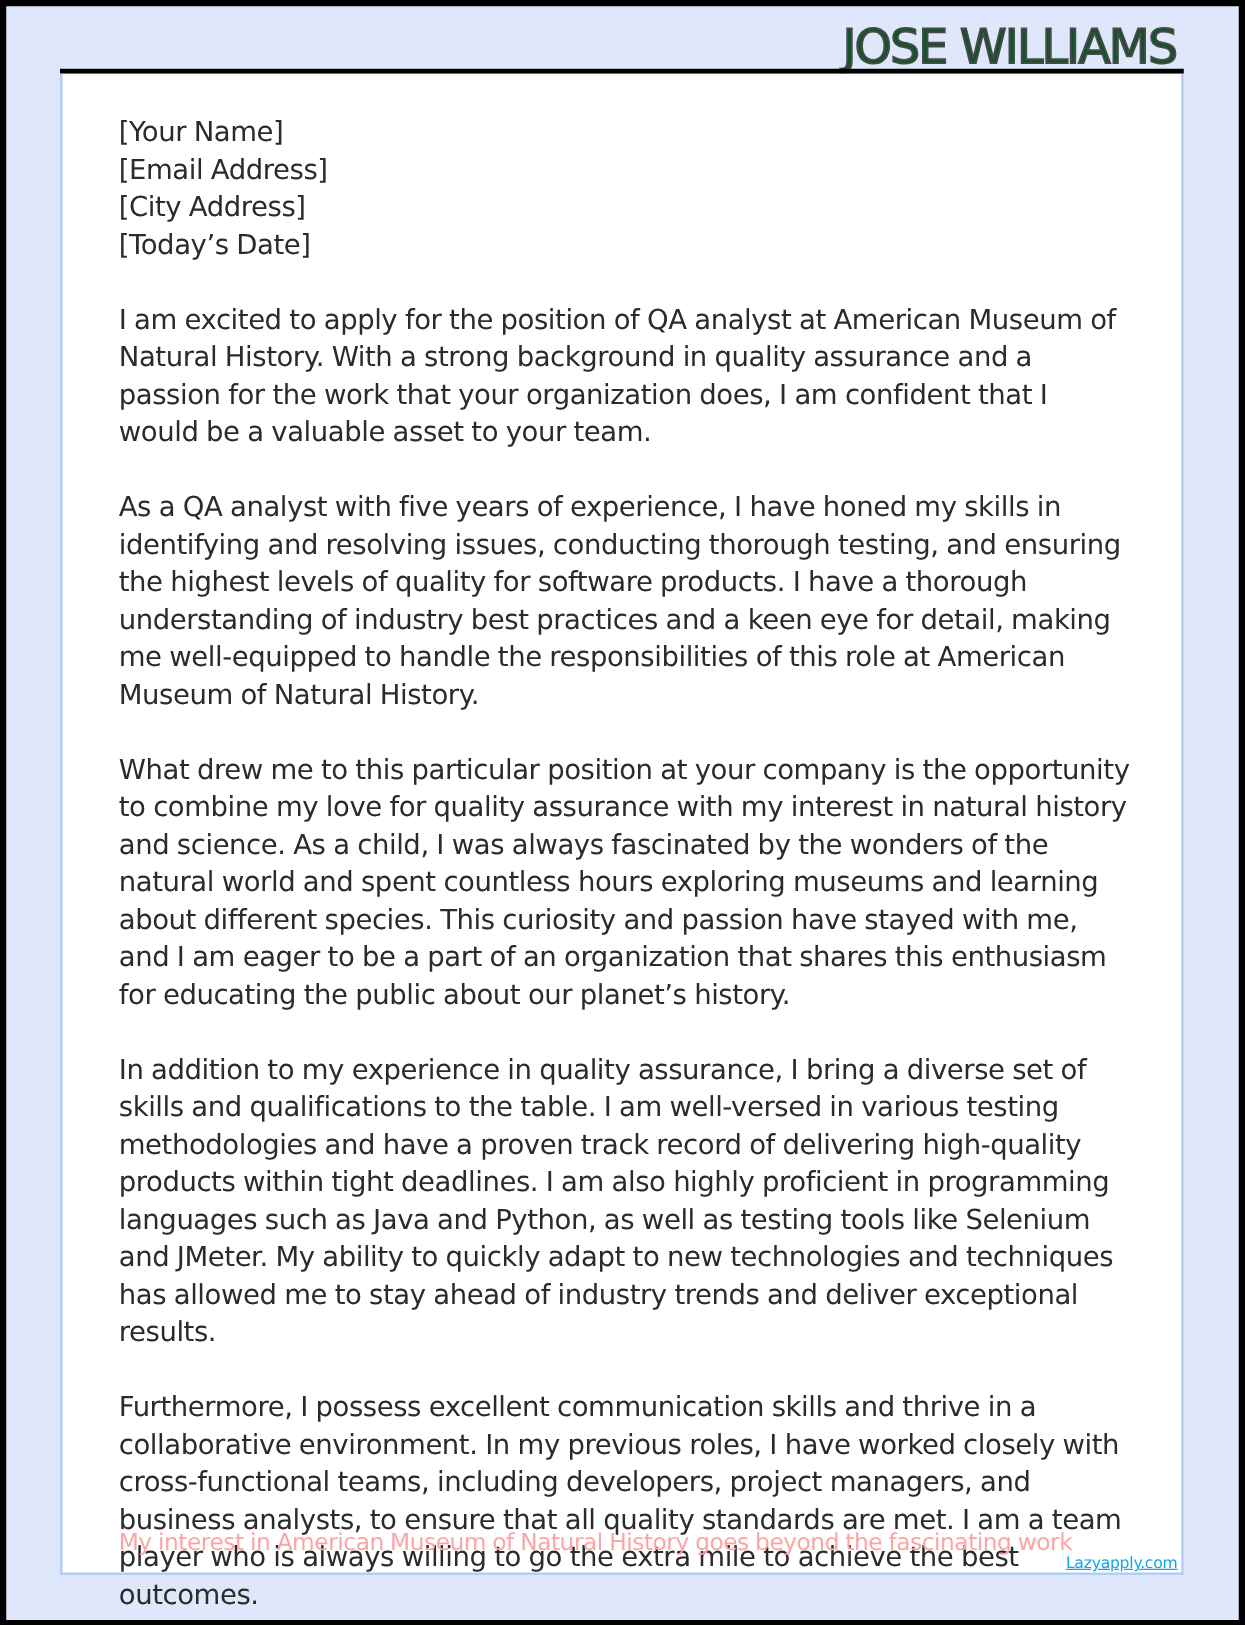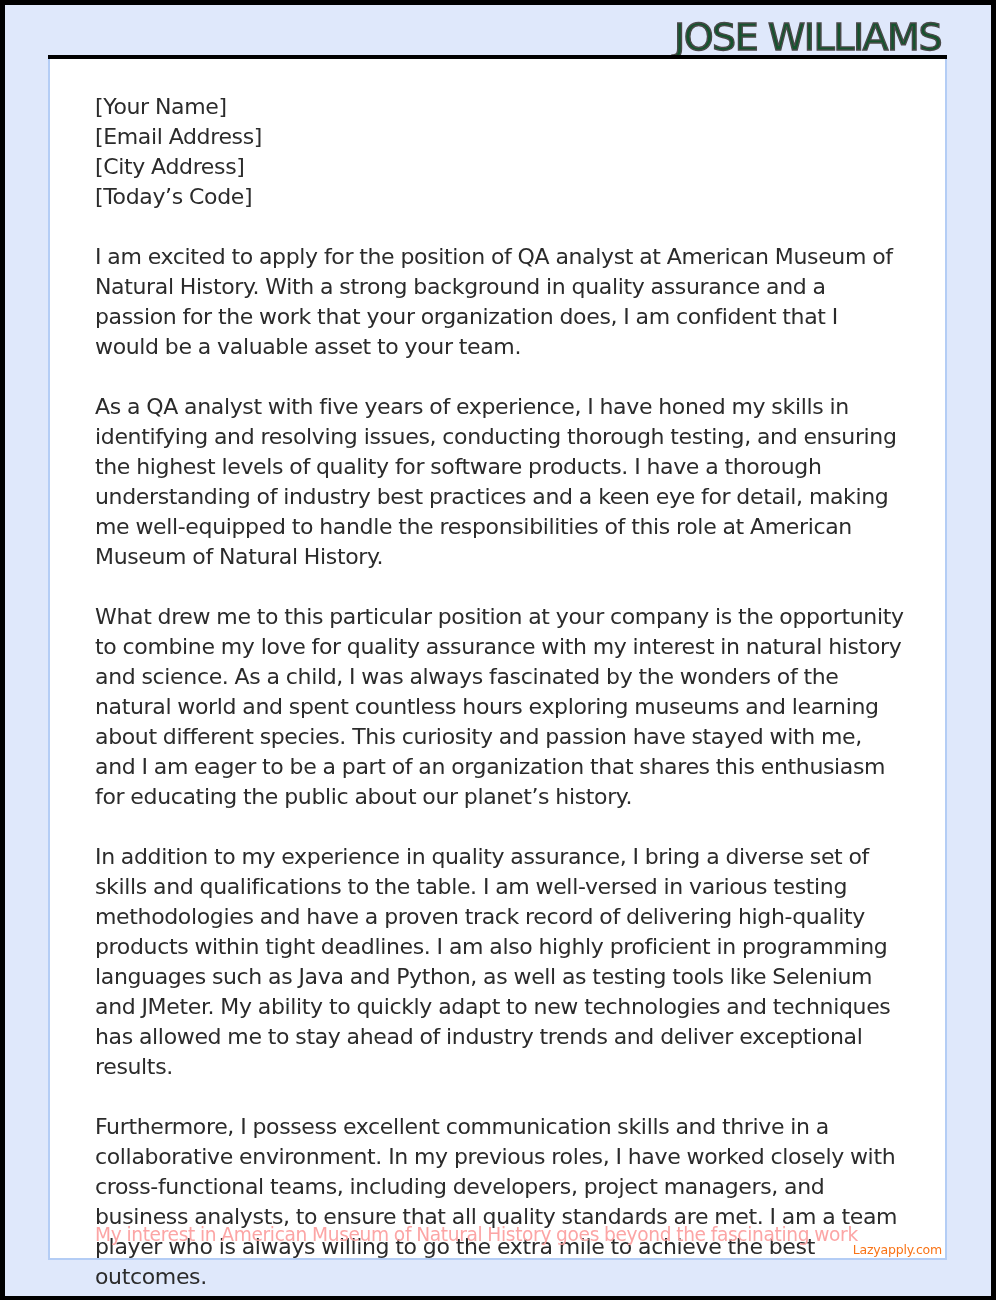--- a/index.html
+++ b/index.html
@@ -71,22 +71,23 @@
       margin: 0 0 30px 0;
     }
     .content .addr-line {
       display: block;
     }
     .watermark {
       position: absolute;
       right: 54px;
       top: 1242px;
       font-size: 12.5px;
-      color: #f97316;
+      color: #0ea5e9;
       letter-spacing: -0.2px;
+      text-decoration: underline;
     }
     .overflow-line {
       position: absolute;
       left: 95px;
       top: 1220px;
       font-size: 18.6px;
       line-height: 30px;
       color: #fca5a5;
       letter-spacing: -0.35px;
       word-spacing: -0.5px;
@@ -100,21 +101,21 @@
   <div class="title">JOSE WILLIAMS</div>
   <div class="rule"></div>
   <div class="page"></div>
 </div>
 
 <div class="content">
   <p>
     <span class="addr-line">[Your Name]</span>
     <span class="addr-line">[Email Address]</span>
     <span class="addr-line">[City Address]</span>
-    <span class="addr-line">[Today’s Code]</span>
+    <span class="addr-line">[Today’s Date]</span>
   </p>
   <p>I am excited to apply for the position of QA analyst at American Museum of Natural History. With a strong background in quality assurance and a passion for the work that your organization does, I am confident that I would be a valuable asset to your team.</p>
   <p>As a QA analyst with five years of experience, I have honed my skills in identifying and resolving issues, conducting thorough testing, and ensuring the highest levels of quality for software products. I have a thorough understanding of industry best practices and a keen eye for detail, making me well-equipped to handle the responsibilities of this role at American Museum of Natural History.</p>
   <p>What drew me to this particular position at your company is the opportunity to combine my love for quality assurance with my interest in natural history and science. As a child, I was always fascinated by the wonders of the natural world and spent countless hours exploring museums and learning about different species. This curiosity and passion have stayed with me, and I am eager to be a part of an organization that shares this enthusiasm for educating the public about our planet’s history.</p>
   <p>In addition to my experience in quality assurance, I bring a diverse set of skills and qualifications to the table. I am well-versed in various testing methodologies and have a proven track record of delivering high-quality products within tight deadlines. I am also highly proficient in programming languages such as Java and Python, as well as testing tools like Selenium and JMeter. My ability to quickly adapt to new technologies and techniques has allowed me to stay ahead of industry trends and deliver exceptional results.</p>
   <p>Furthermore, I possess excellent communication skills and thrive in a collaborative environment. In my previous roles, I have worked closely with cross-functional teams, including developers, project managers, and business analysts, to ensure that all quality standards are met. I am a team player who is always willing to go the extra mile to achieve the best outcomes.</p>
 </div>
 
 <div class="watermark">Lazyapply.com</div>
 

